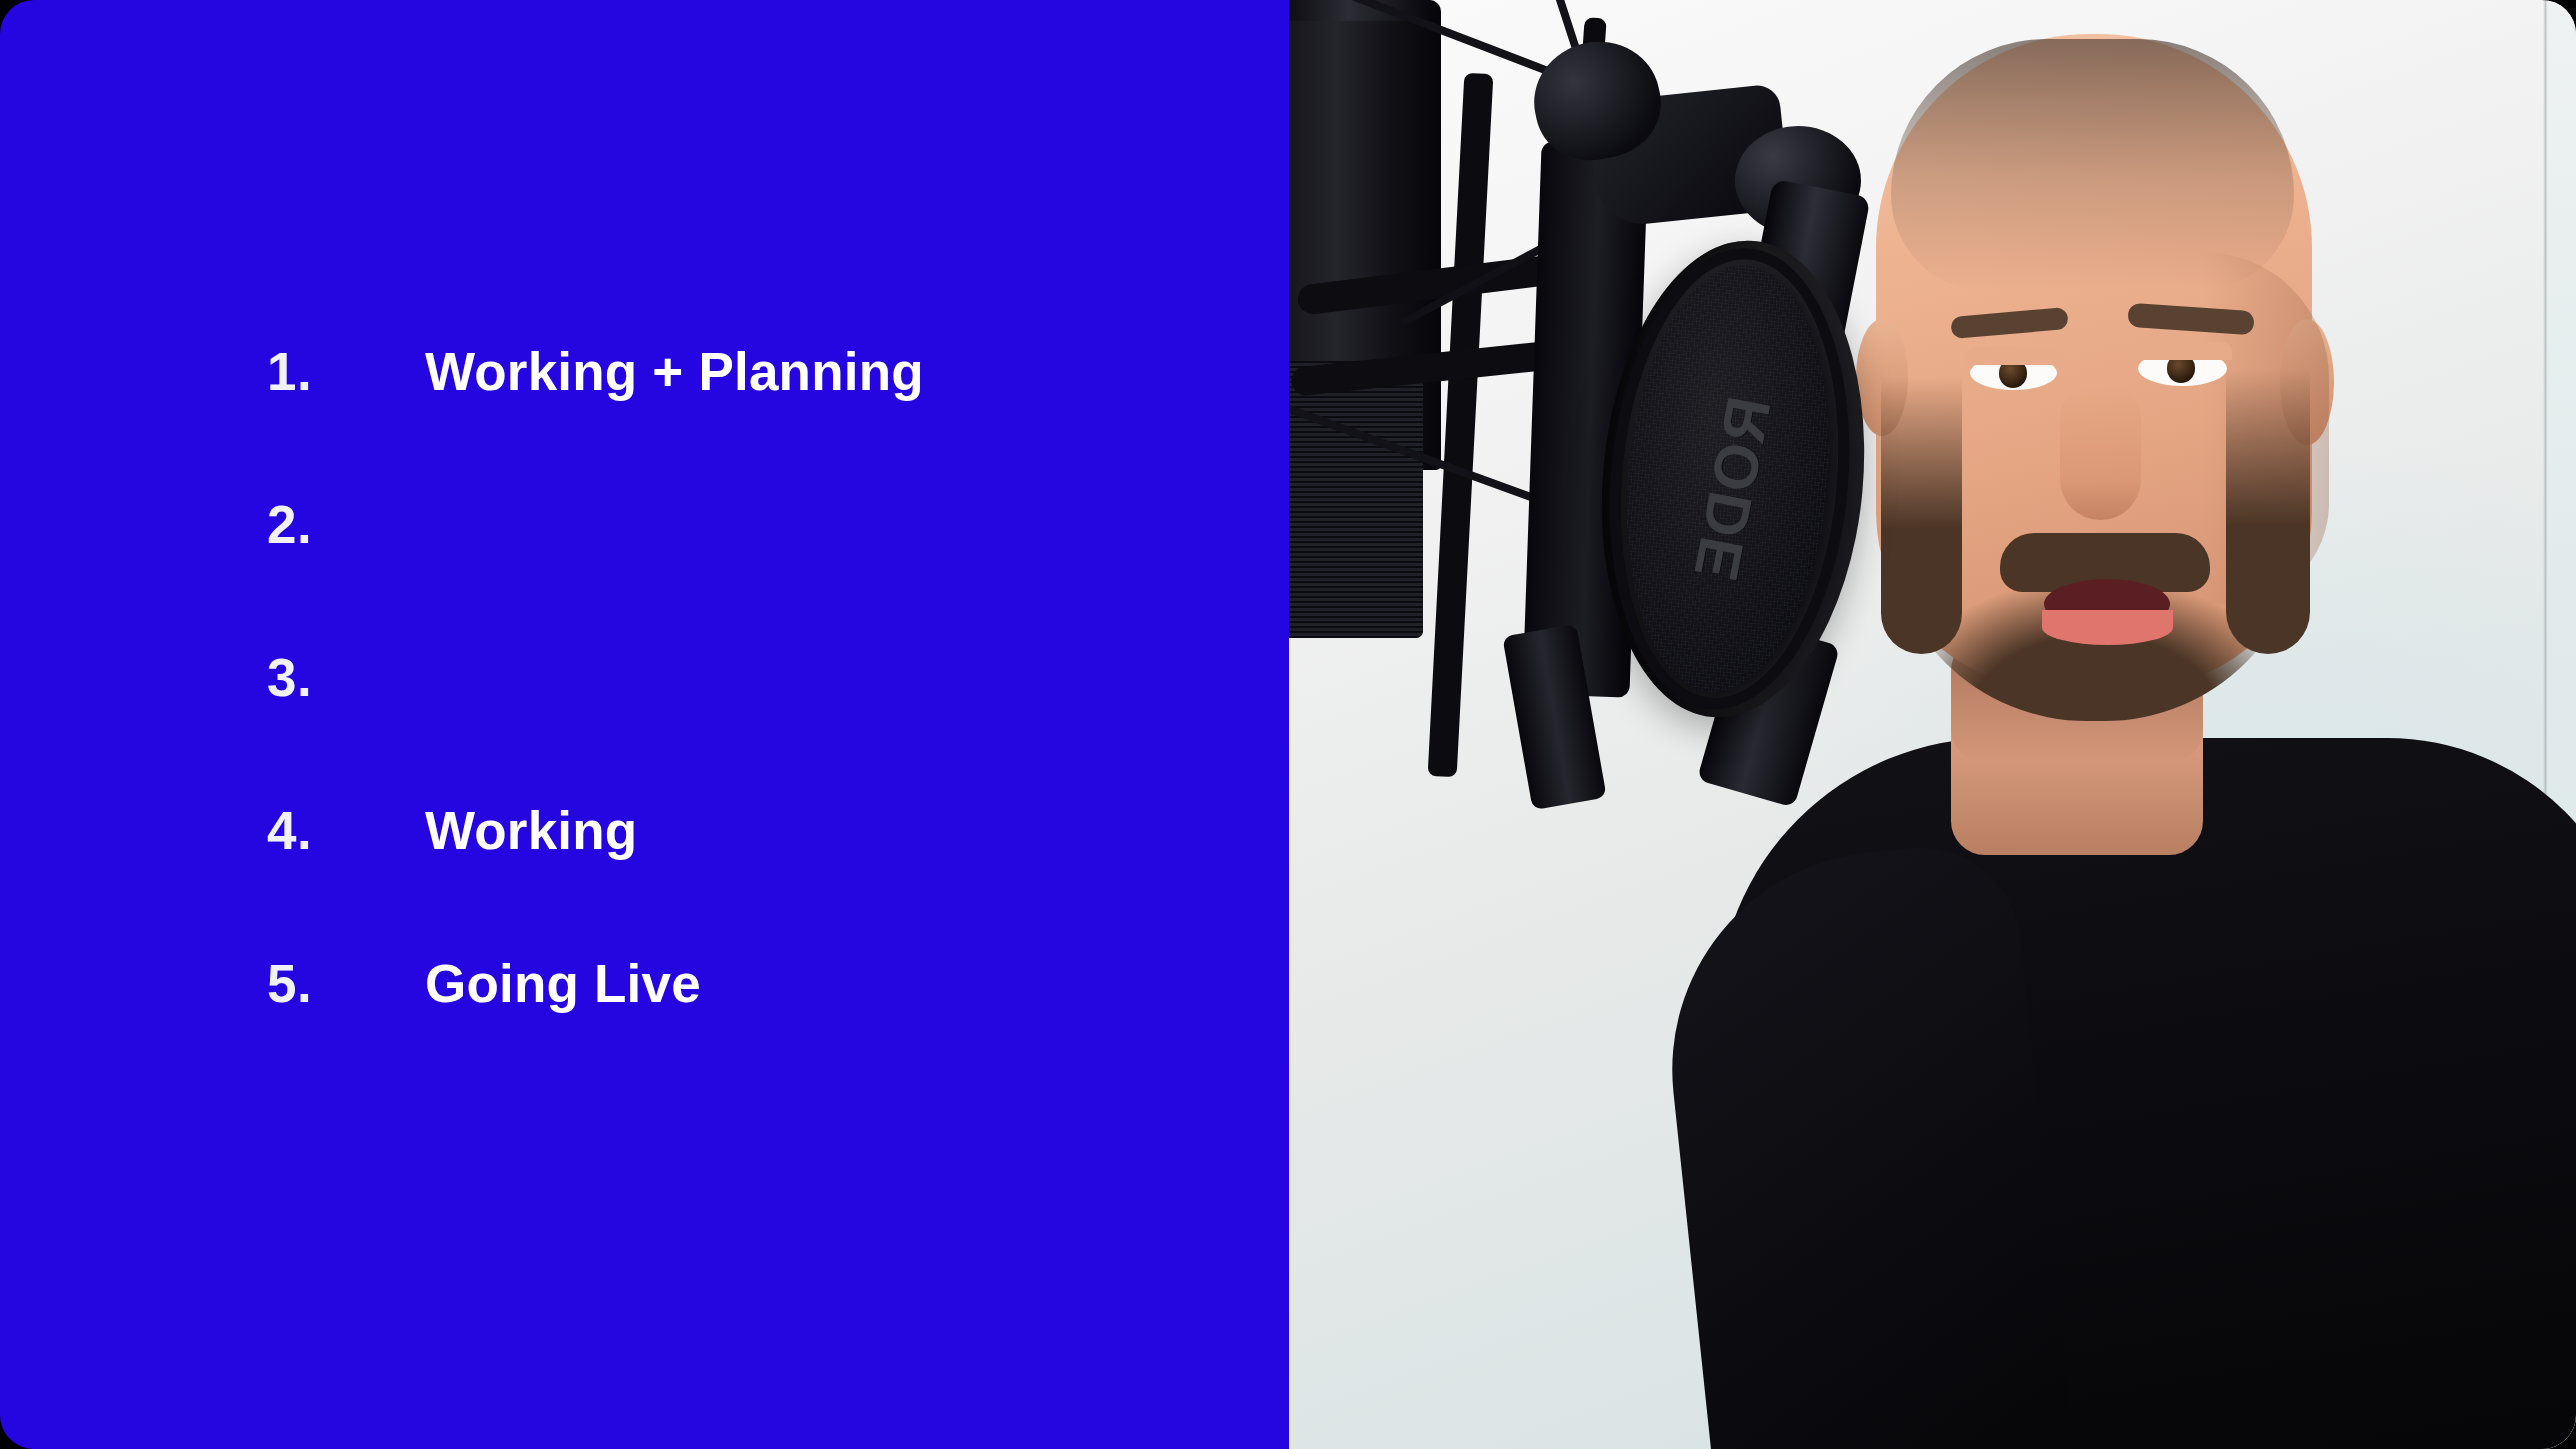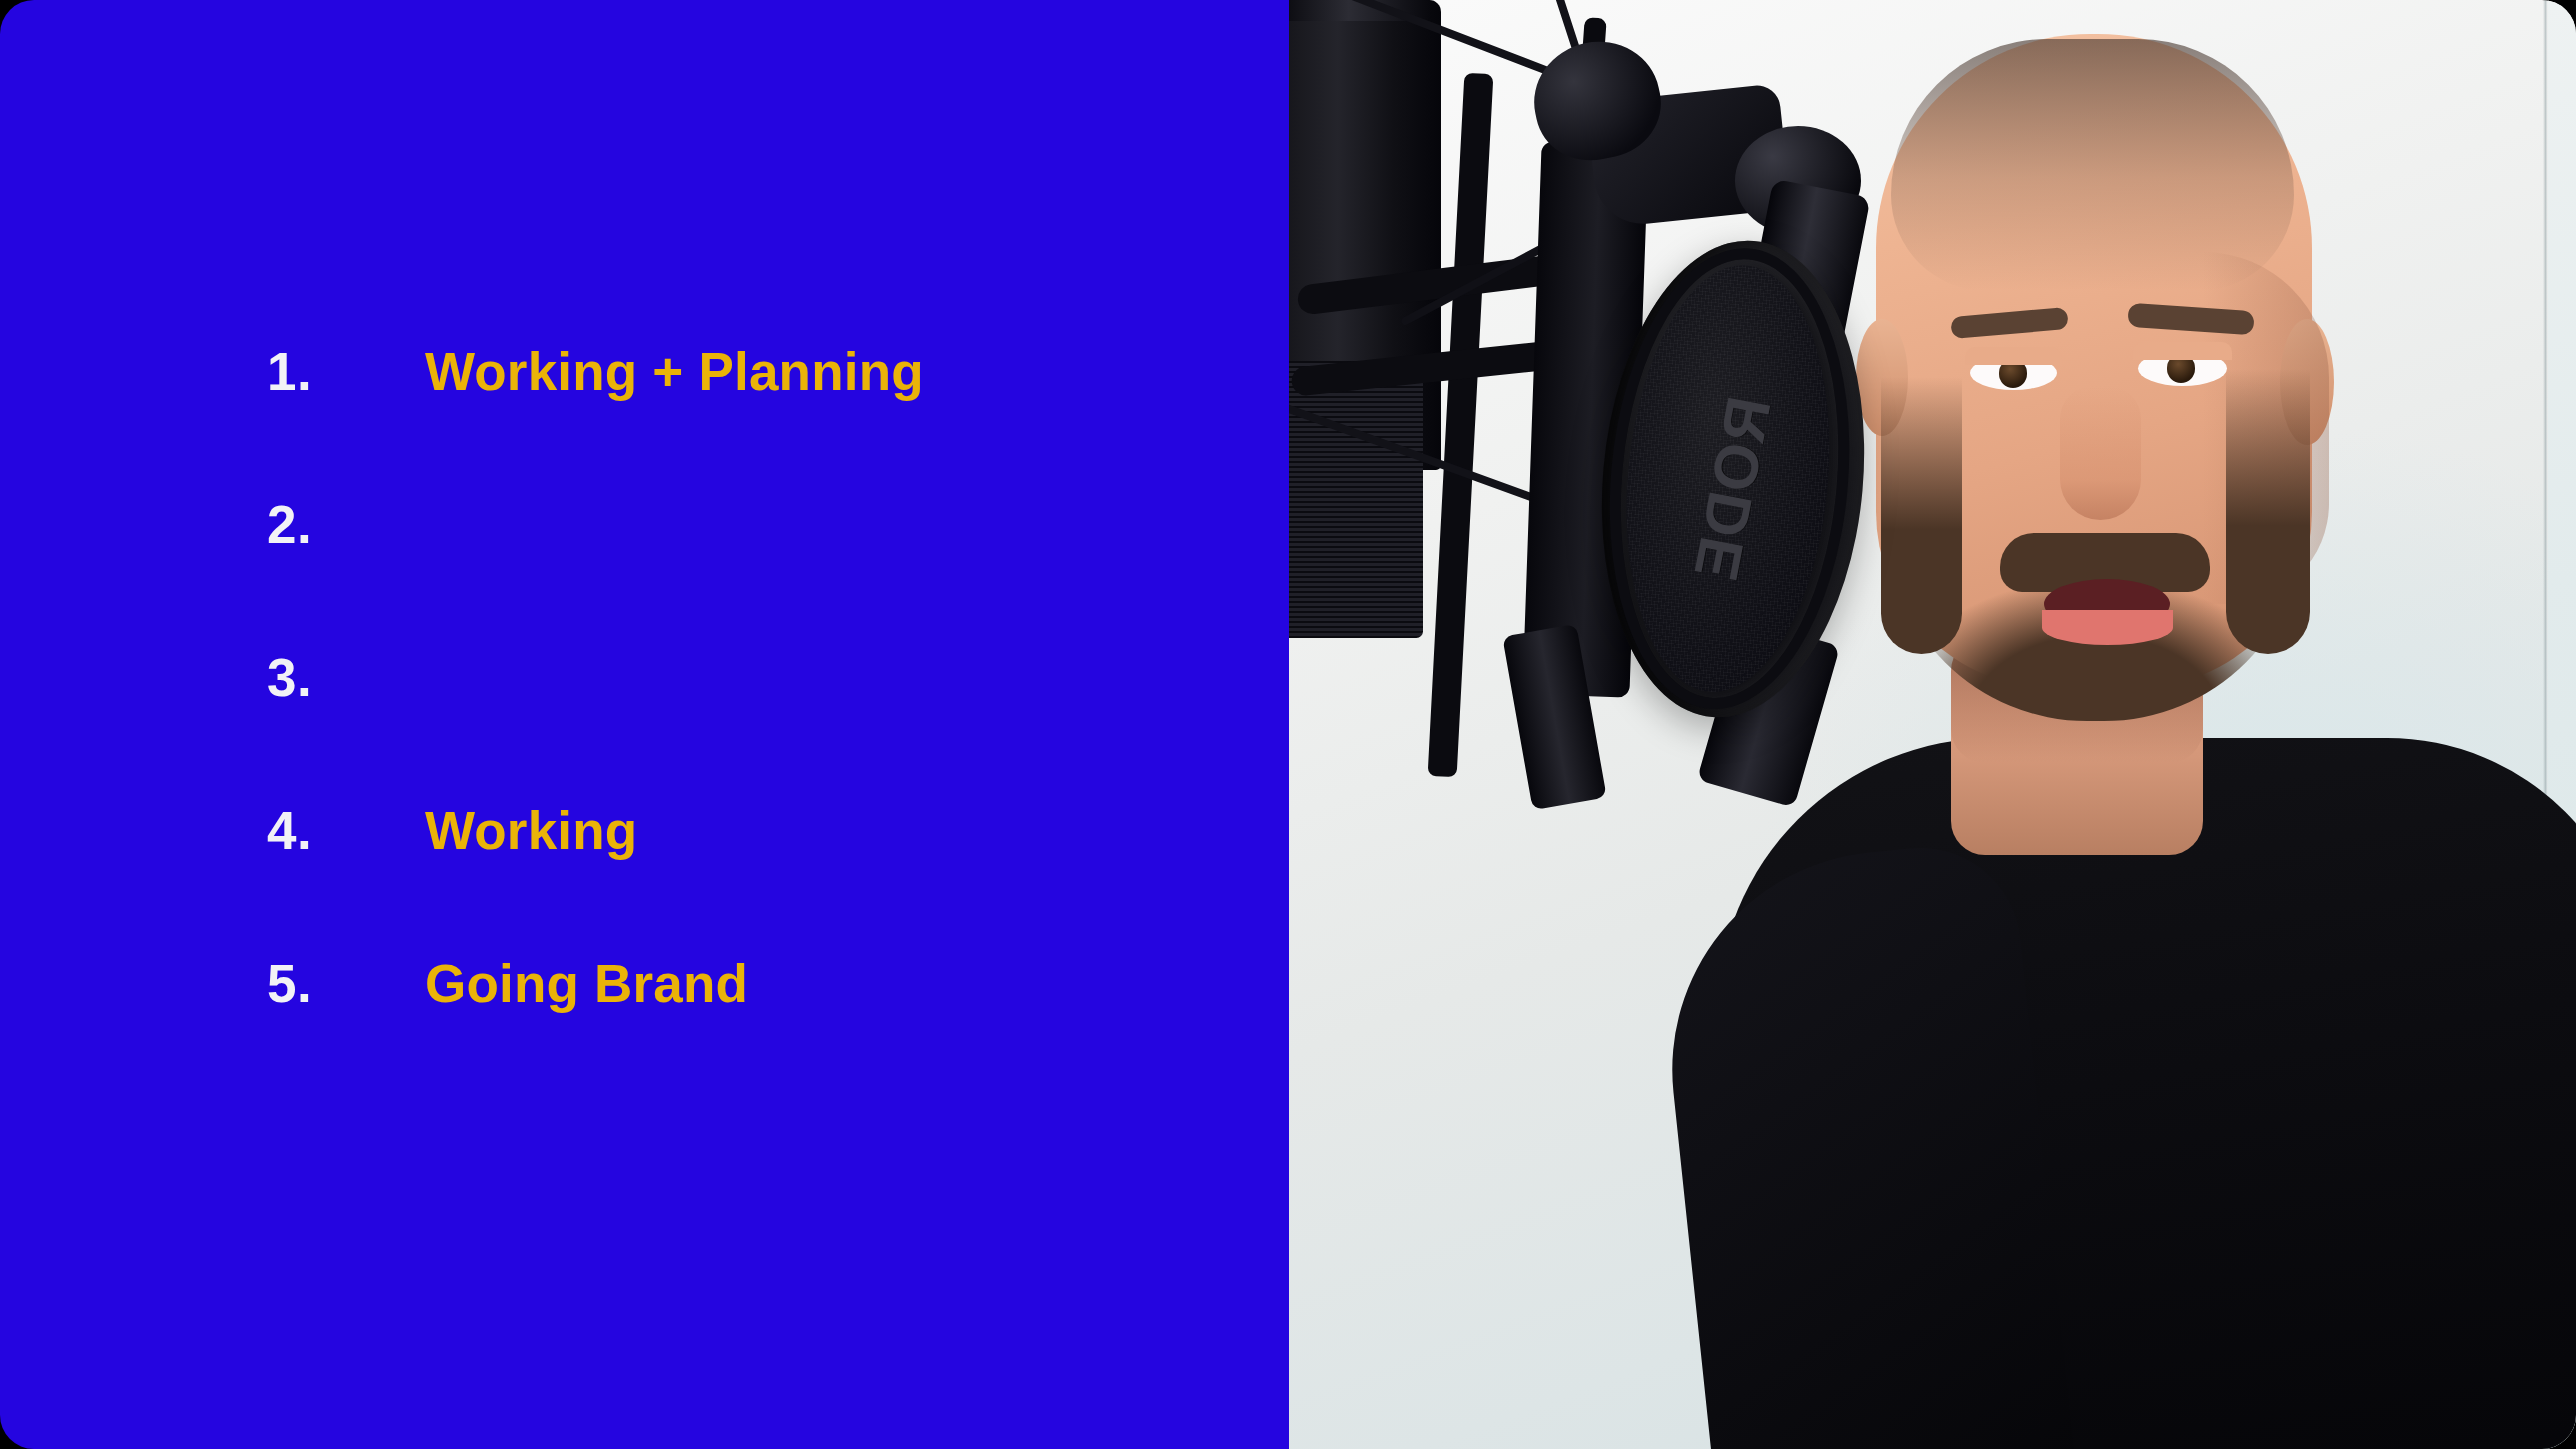--- a/index.html
+++ b/index.html
@@ -11,21 +11,21 @@
 
   
   .slide{position:absolute;left:0;top:0;width:1289px;height:1449px;
          background:#2505e0;}
 
   .agenda{position:absolute;left:267px;top:345px;width:964px;}
   .agenda-item{display:flex;align-items:baseline;height:153px;}
   .agenda-num{width:158px;flex:0 0 158px;color:#f2f2f6;
               font-size:53px;font-weight:700;letter-spacing:0.4px;
               line-height:1;}
-  .agenda-label{color:#eab308;font-size:53px;font-weight:700;
+  .agenda-label{color:#ffffff;font-size:53px;font-weight:700;
                 letter-spacing:0.2px;line-height:1;white-space:nowrap;}
 
   
   .video{position:absolute;left:1289px;top:0;width:1287px;height:1449px;
          overflow:hidden;
          background:
            radial-gradient(ellipse 755px 587px at 78% 58%, #d9e7ea 0%, rgba(217,231,234,0) 70%),
            linear-gradient(160deg,#fbfbfb 0%,#f0f1f0 30%,#e6e9e8 55%,#dde5e6 78%,#d3e0e2 100%);}
 
   
@@ -198,21 +198,21 @@
         <span class="agenda-num">3.</span>
       </div>
 
       <div class="agenda-item">
         <span class="agenda-num">4.</span>
         <span class="agenda-label">Working</span>
       </div>
 
       <div class="agenda-item">
         <span class="agenda-num">5.</span>
-        <span class="agenda-label">Going Brand</span>
+        <span class="agenda-label">Going Live</span>
       </div>
 
     </div>
   </div>
 
   <div class="video">
 
     <div class="wall-right"></div>
     <div class="wall-seam"></div>
 

